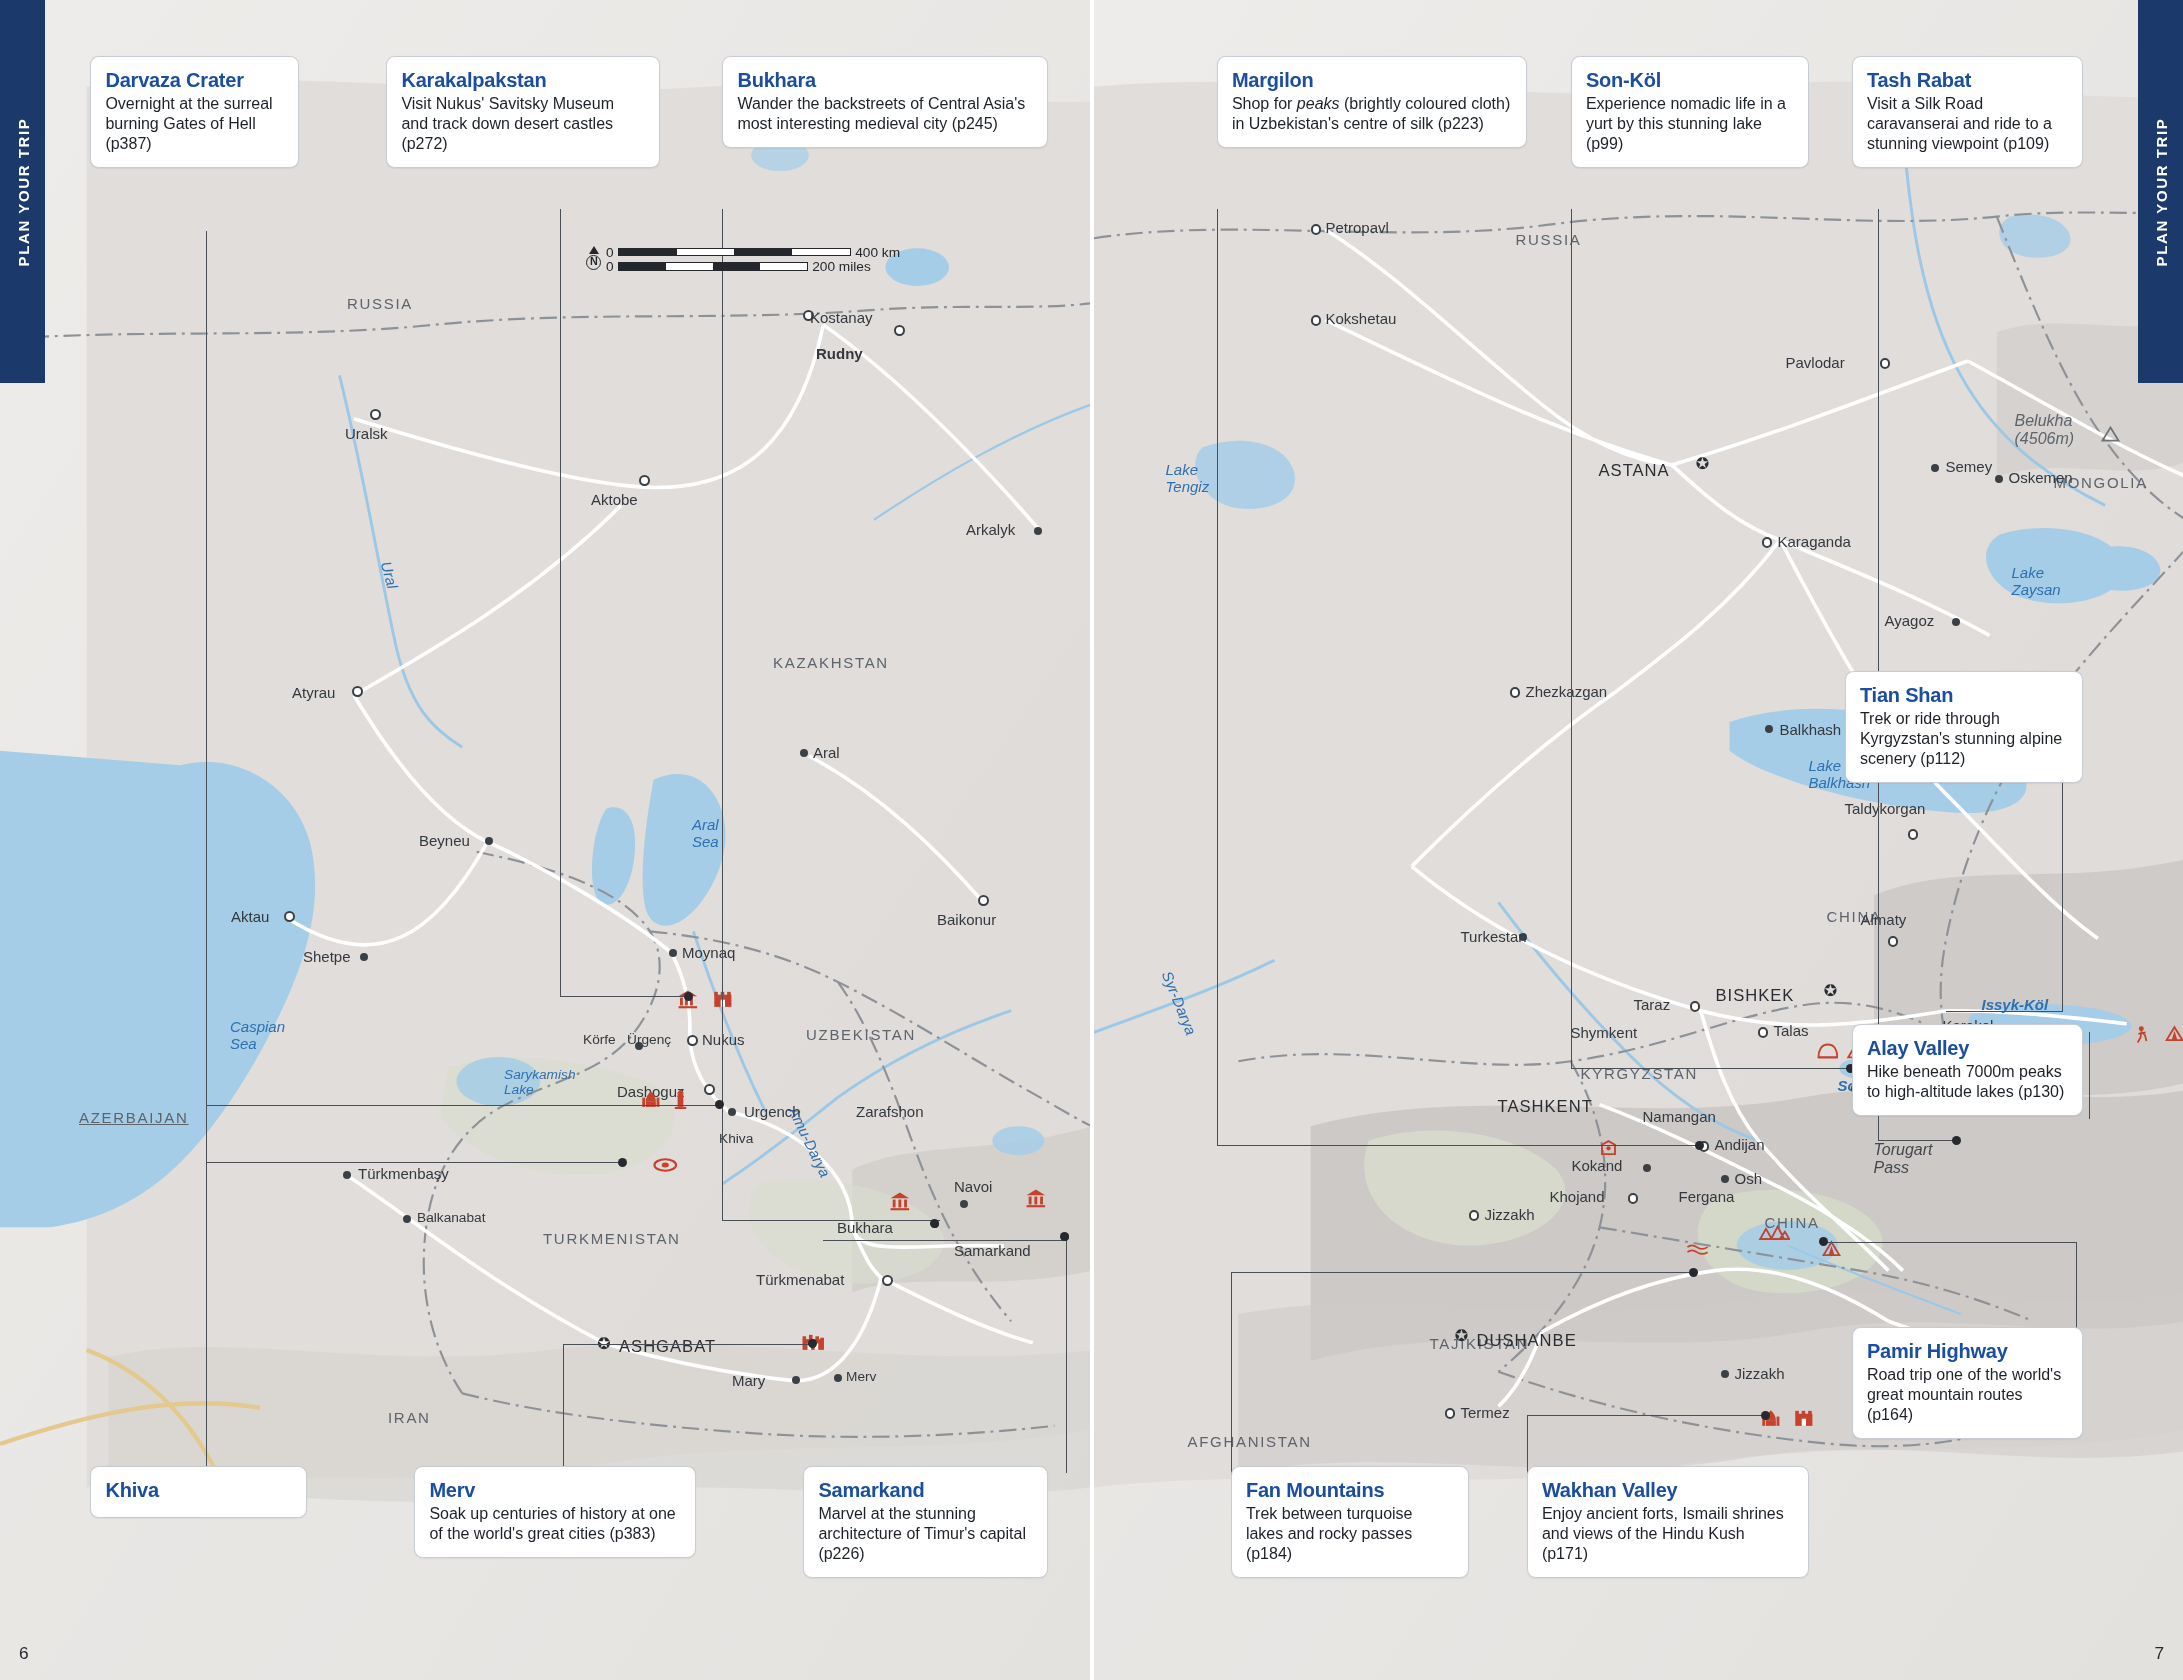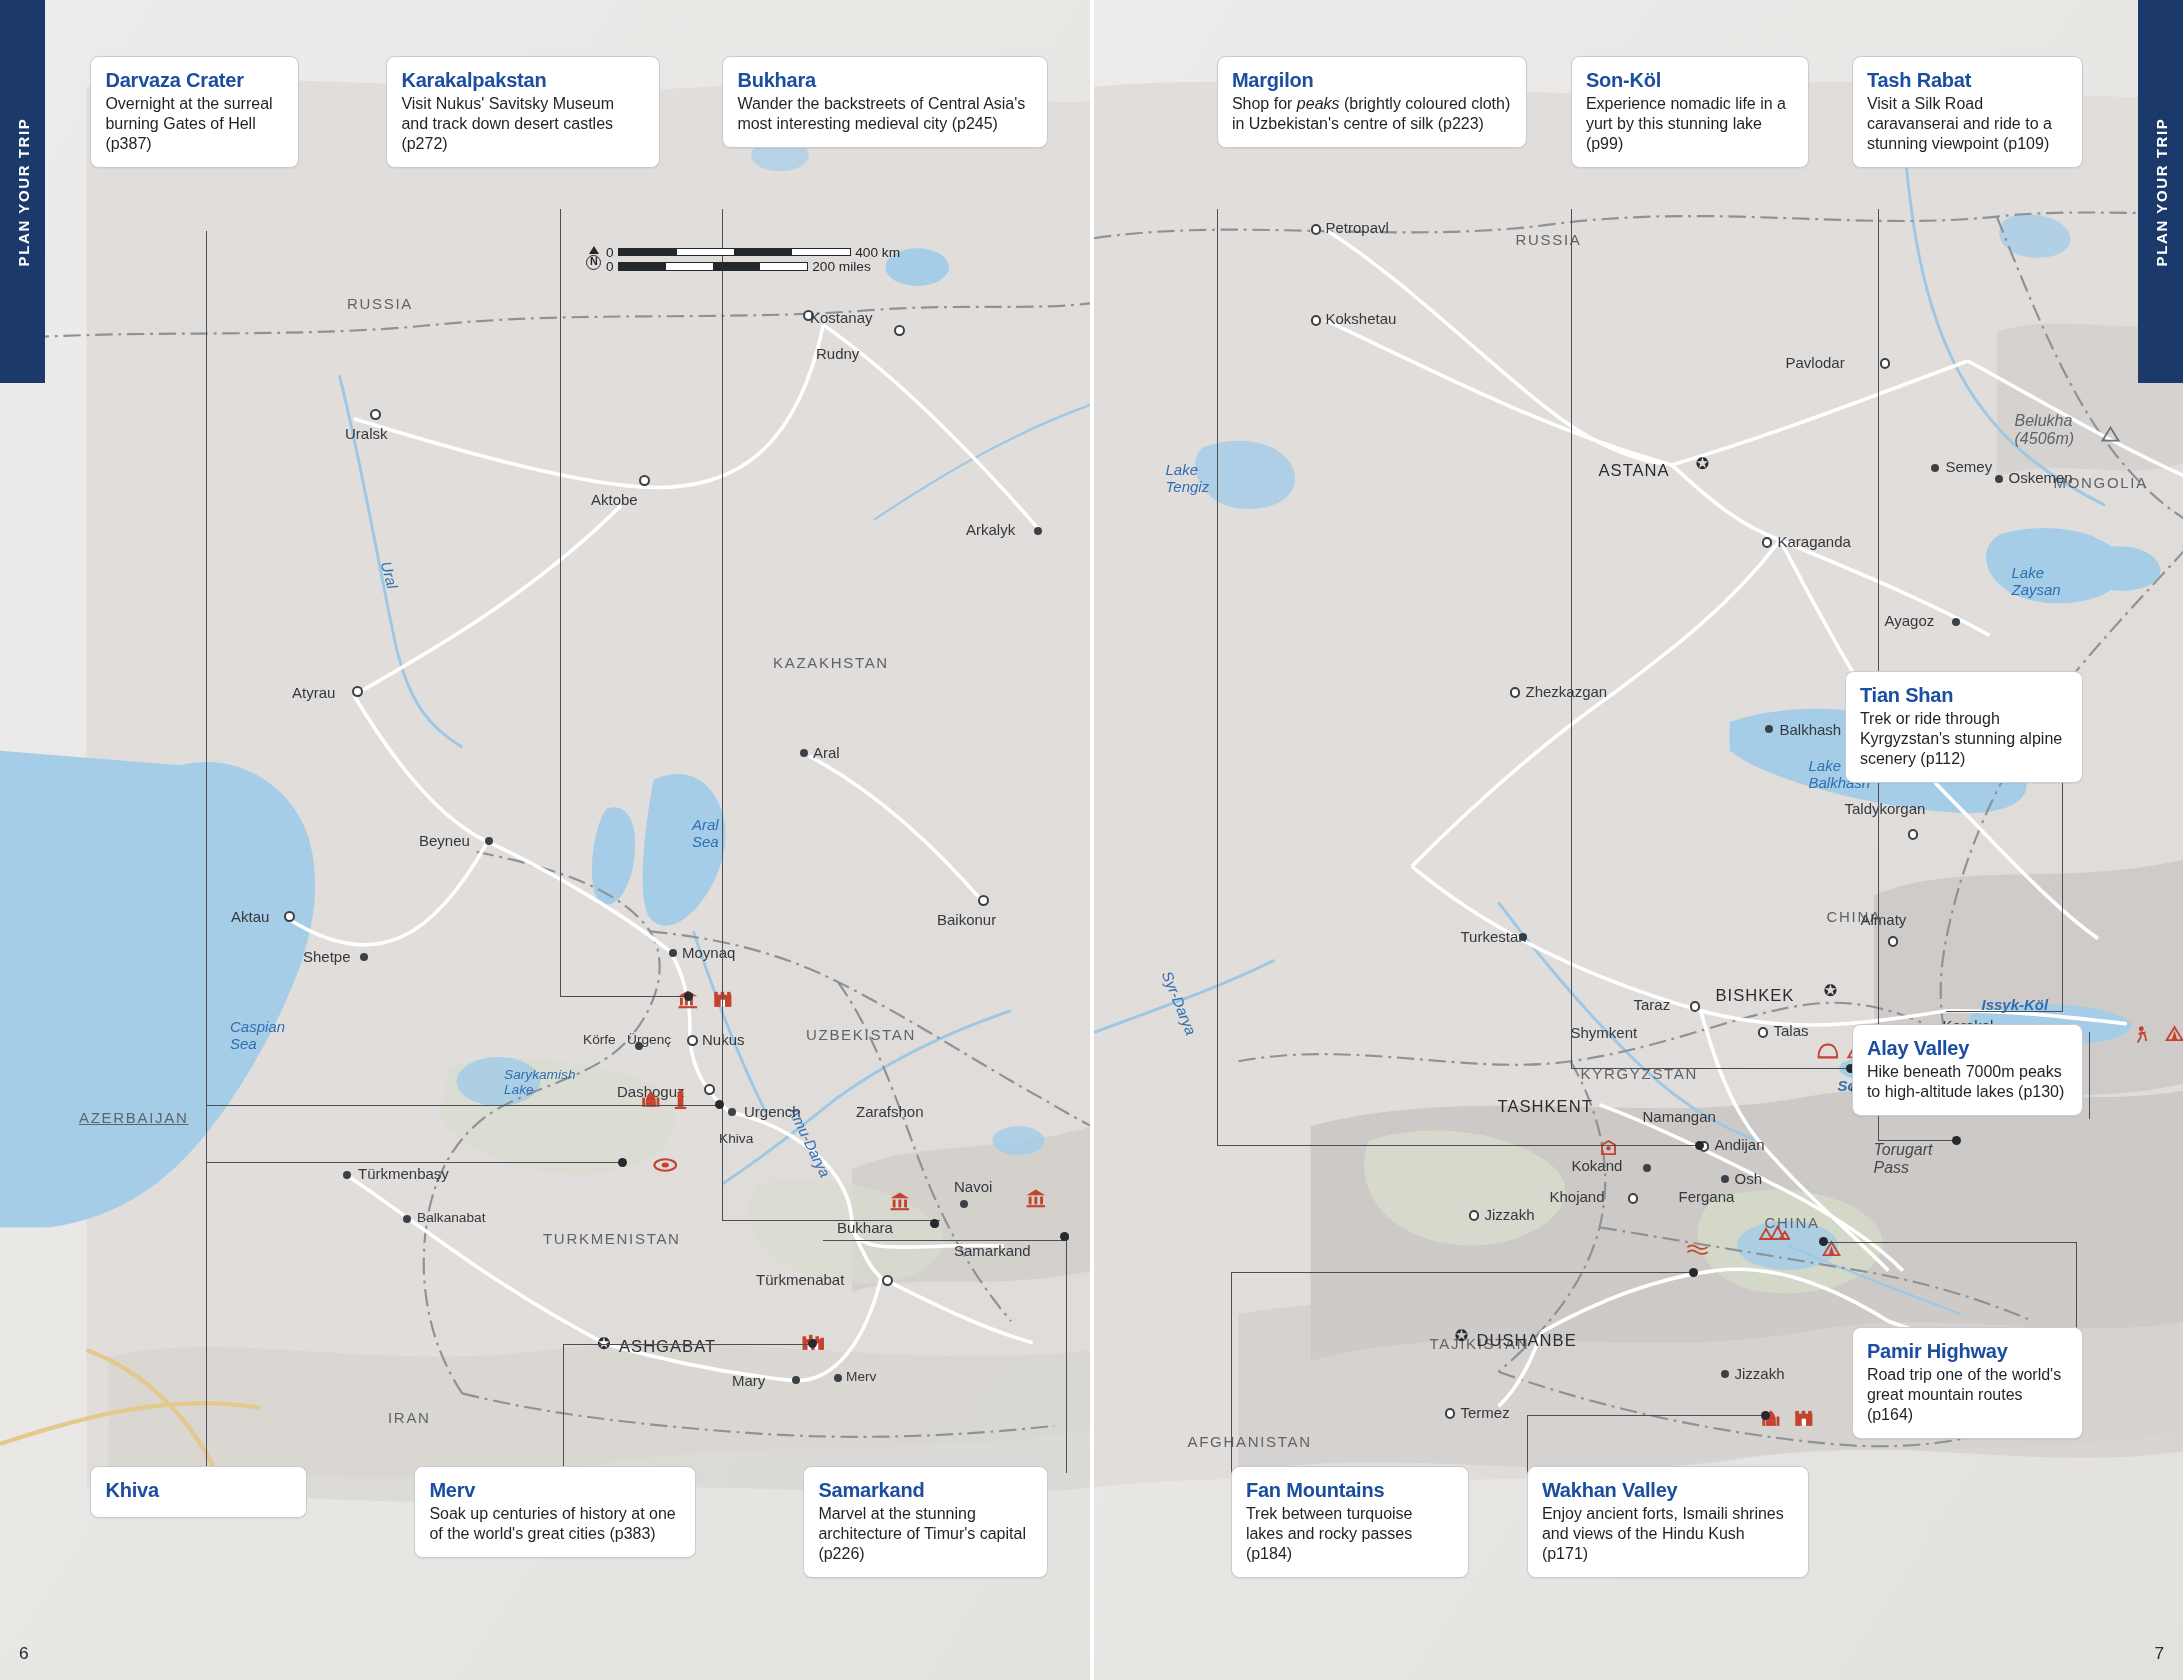--- a/index.html
+++ b/index.html
@@ -281,21 +281,21 @@
       <div class="cityring" style="left:370px;top:409px;"></div>
       <div class="lbl" style="left:345px;top:425px;">Uralsk</div>
 
       <div class="cityring" style="left:639px;top:475px;"></div>
       <div class="lbl" style="left:591px;top:491px;">Aktobe</div>
 
       <div class="cityring" style="left:803px;top:310px;"></div>
       <div class="lbl" style="left:810px;top:309px;">Kostanay</div>
 
       <div class="cityring" style="left:894px;top:325px;"></div>
-      <div class="lbl" style="left:816px;top:345px;">Rudny</div>
+      <div class="lbl" style="left:816px;top:345px;font-weight:bold;">Rudny</div>
 
       <div class="citydot" style="left:1034px;top:527px;"></div>
       <div class="lbl" style="left:966px;top:521px;">Arkalyk</div>
 
       <div class="cityring" style="left:352px;top:686px;"></div>
       <div class="lbl" style="left:292px;top:684px;">Atyrau</div>
 
       <div class="citydot" style="left:800px;top:749px;"></div>
       <div class="lbl" style="left:813px;top:744px;">Aral</div>
 

